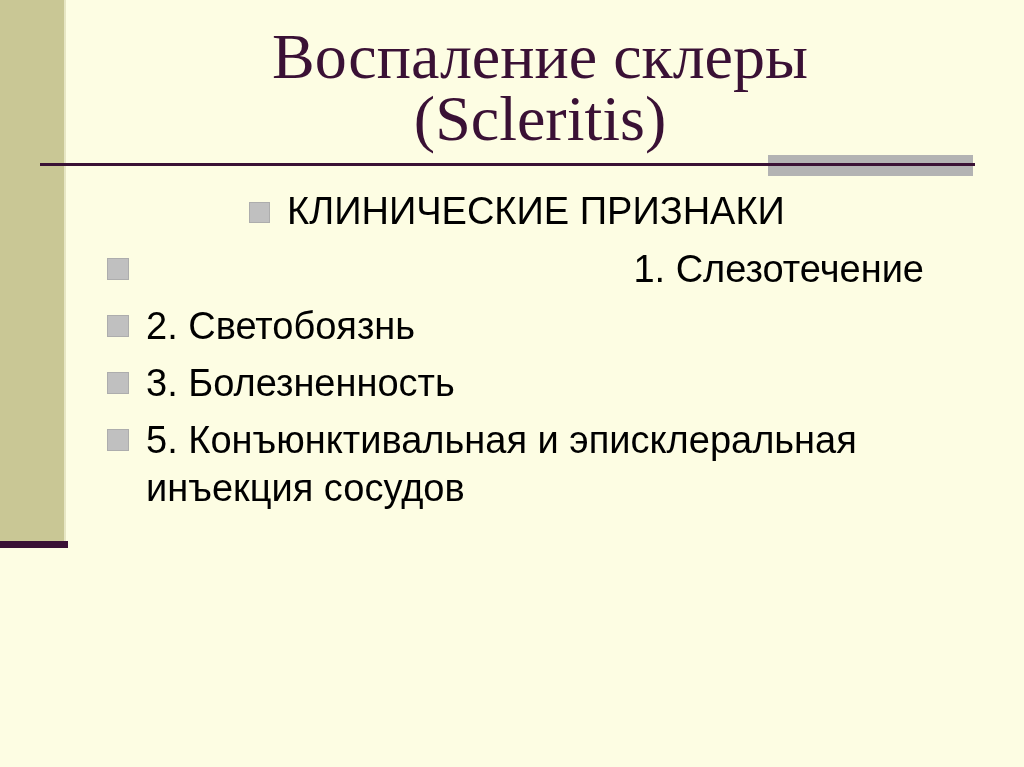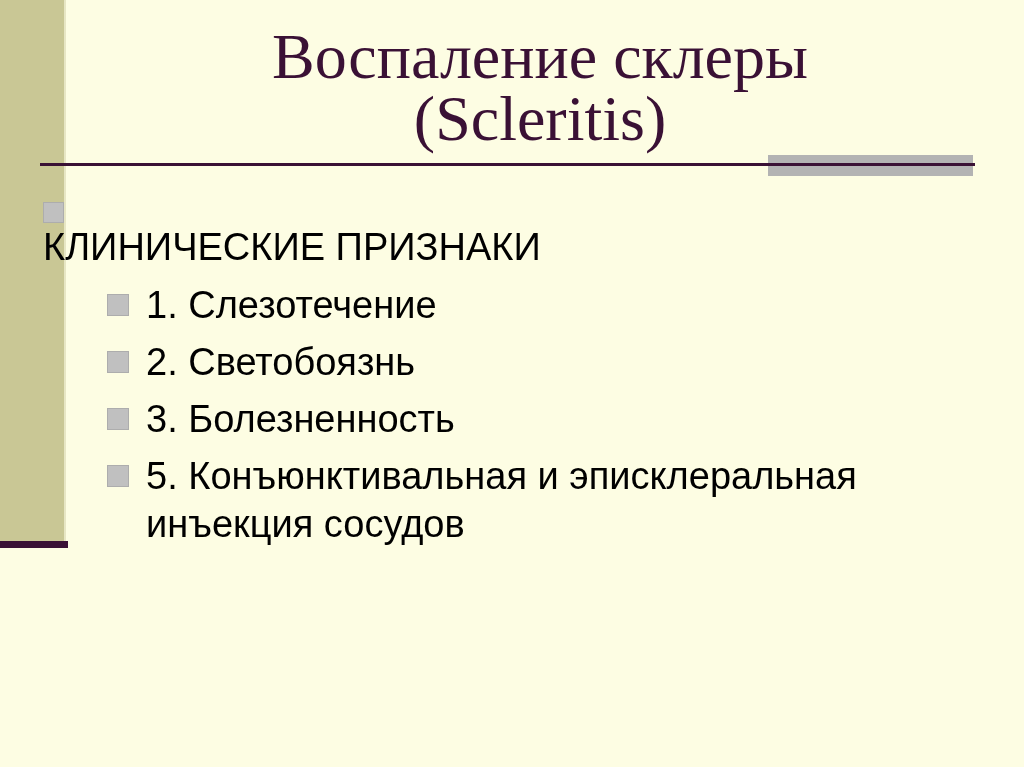--- a/index.html
+++ b/index.html
@@ -57,33 +57,32 @@
     border:1px solid #ADADAD;
     margin-top:13px;
     margin-right:17px;
   }
   .heading-row {
     display:flex;
     justify-content:center;
     margin-left:66px;
     width:948px;
     transform:translateX(-23px);
-    flex-direction:column;
   }
   .heading-row .bullet { margin-top:15px; width:21px; height:21px; }
   .list {
     padding-left:107px;
     padding-right:100px;
   }
   .list-item {
     display:flex;
     align-items:flex-start;
     margin-top:9px;
   }
-  .list-item:first-child { margin-top:10px; }
+  .list-item:first-child { margin-top:10px;text-align:right; }
   .item-text { flex:1; }
 </style>
 </head>
 <body>
 
 <div class="sidebar"></div>
 <div class="sidebar-underline"></div>
 
 <div class="accent-rect"></div>
 <div class="title-rule"></div>

